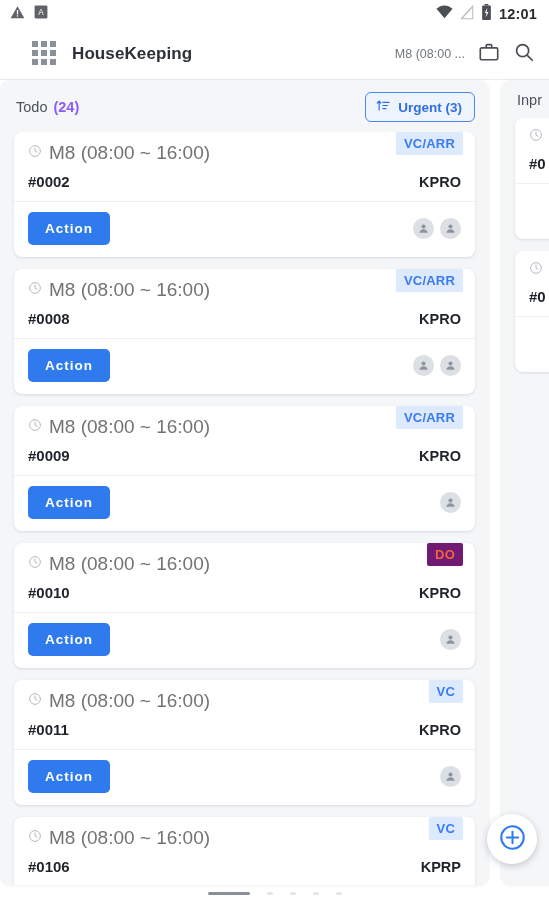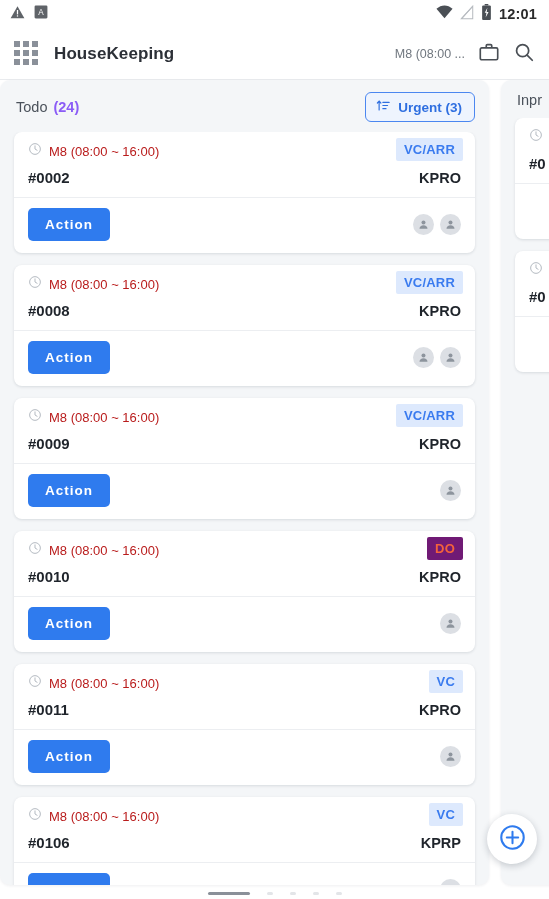--- a/index.html
+++ b/index.html
@@ -20,21 +20,21 @@
   }
   .sb-left { display: flex; align-items: center; gap: 9px; }
   .sb-right { margin-left: auto; display: flex; align-items: center; gap: 7px; }
   .sb-time { font-size: 14.5px; font-weight: bold; color: #2b2b2b; letter-spacing: .2px; }
   .ico { display: block; }
 
   
   .appbar {
     height: 52px; width: 100%;
     display: flex; align-items: center;
-    padding: 0 14px 0 14px;
+    padding: 0 14px 0 32px;
     background: #ffffff;
     border-bottom: 1px solid #e9ebee;
     text-align: right;
   }
   .grid-icon { width: 26px; height: 26px; display: grid;
     grid-template-columns: repeat(3, 6px); grid-template-rows: repeat(3, 6px);
     gap: 3px; margin-right: 14px; }
   .grid-icon i { background: #8a9099; display: block; width: 6px; height: 6px; }
   .app-title { font-size: 17px; font-weight: bold; color: #2c3037; letter-spacing: .1px; }
   .appbar-right { margin-left: auto; display: flex; align-items: center; gap: 13px; }
@@ -79,23 +79,23 @@
 
   
   .card {
     background: #ffffff; border-radius: 8px;
     box-shadow: 0 1px 3px rgba(25,35,55,.13);
     flex: 0 0 auto;
   }
   .card-top { padding: 10px 14px 11px 14px; position: relative; }
   .card-line1 { display: flex; align-items: center; }
   .clock { margin-right: 7px; }
-  .card-time { font-size: 13px; color: #b91c1c; }
+  .card-time { font-size: 19px; color: #737373; }
   .badge {
-    position: absolute; right: 12px; top: 6px;
+    position: absolute; right: 12px; top: 0;
     font-size: 13px; font-weight: bold;
     padding: 4px 8px; border-radius: 2px;
     letter-spacing: .2px;
   }
   .badge-blue { background: #dde9fd; color: #3a7bef; }
   .badge-orange { background: #701a75; color: #f4623b; }
   .card-line2 { display: flex; align-items: baseline; margin-top: 9px; }
   .card-id { font-size: 15px; font-weight: bold; color: #1f242b; }
   .card-code { margin-left: auto; font-size: 14.5px; font-weight: bold; color: #1f242b; }
   .card-bottom {

